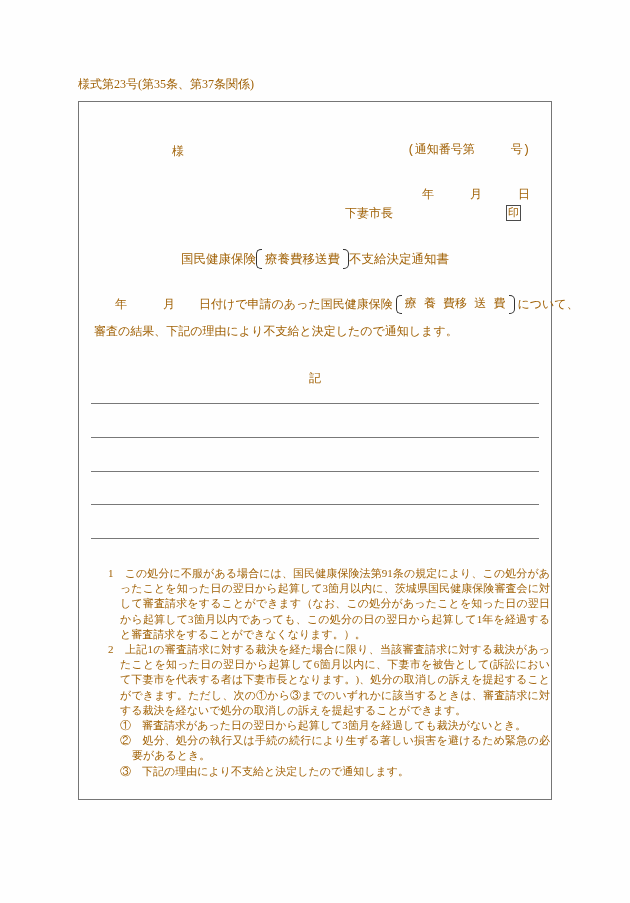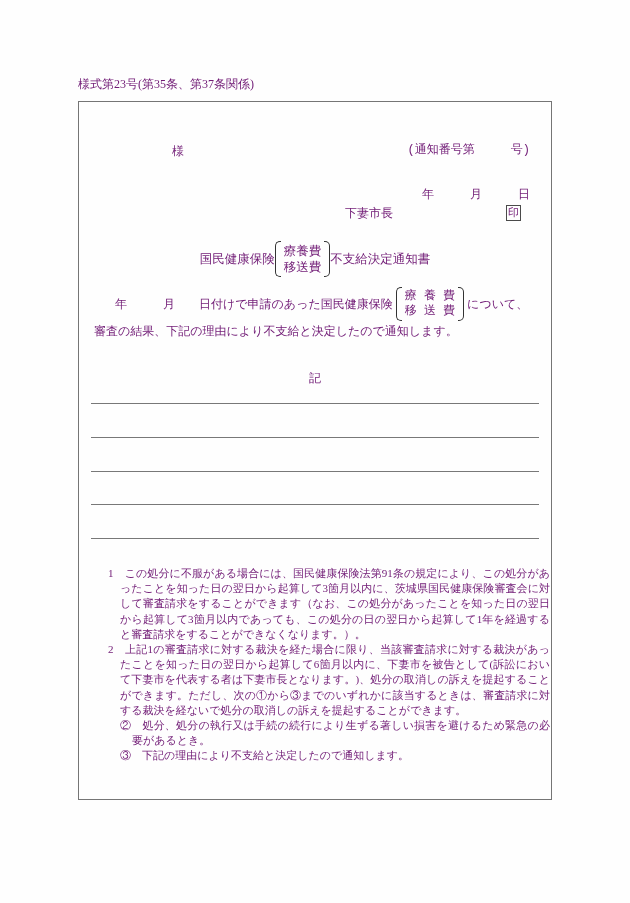--- a/index.html
+++ b/index.html
@@ -6,21 +6,21 @@
     margin: 0;
     padding: 0;
     background: #ffffff;
   }
   .page {
     position: relative;
     width: 630px;
     height: 903px;
     background: #fefefe;
     font-family: "Liberation Serif", "DejaVu Serif", serif;
-    color: #701a75;
+    color: #a16207;
     overflow: hidden;
   }
   .form-number {
     position: absolute;
     left: 78px;
     top: 76px;
     font-size: 12px;
     line-height: 16px;
     white-space: pre;
   }
@@ -93,21 +93,21 @@
     border-radius: 5px 0 0 5px;
     margin-right: 3px;
   }
   .brk.right {
     border-right: 1px solid #333;
     border-radius: 0 5px 5px 0;
     margin-left: 3px;
   }
   .brk-stack {
     display: flex;
-    flex-direction: column;
+    flex-direction: row;
     justify-content: center;
     text-align: right;
     line-height: 16px;
     padding: 2px 0;
     white-space: pre;
   }
   .body-block {
     position: absolute;
     left: 15px;
     right: 12px;
@@ -225,18 +225,19 @@
 
     <div class="rule r1"></div>
     <div class="rule r2"></div>
     <div class="rule r3"></div>
     <div class="rule r4"></div>
     <div class="rule r5"></div>
 
     <div class="notes">
       <p class="note-item">1　この処分に不服がある場合には、国民健康保険法第91条の規定により、この処分があったことを知った日の翌日から起算して3箇月以内に、茨城県国民健康保険審査会に対して審査請求をすることができます（なお、この処分があったことを知った日の翌日から起算して3箇月以内であっても、この処分の日の翌日から起算して1年を経過すると審査請求をすることができなくなります。）。</p>
       <p class="note-item">2　上記1の審査請求に対する裁決を経た場合に限り、当該審査請求に対する裁決があったことを知った日の翌日から起算して6箇月以内に、下妻市を被告として(訴訟において下妻市を代表する者は下妻市長となります。)、処分の取消しの訴えを提起することができます。ただし、次の①から③までのいずれかに該当するときは、審査請求に対する裁決を経ないで処分の取消しの訴えを提起することができます。</p>
+      <p class="note-sub">①　審査請求があった日の翌日から起算して3箇月を経過しても裁決がないとき。</p>
       <p class="note-sub">②　処分、処分の執行又は手続の続行により生ずる著しい損害を避けるため緊急の必要があるとき。</p>
       <p class="note-sub">③　下記の理由により不支給と決定したので通知します。</p>
     </div>
 
   </div>
 </div>
 
 </body></html>

